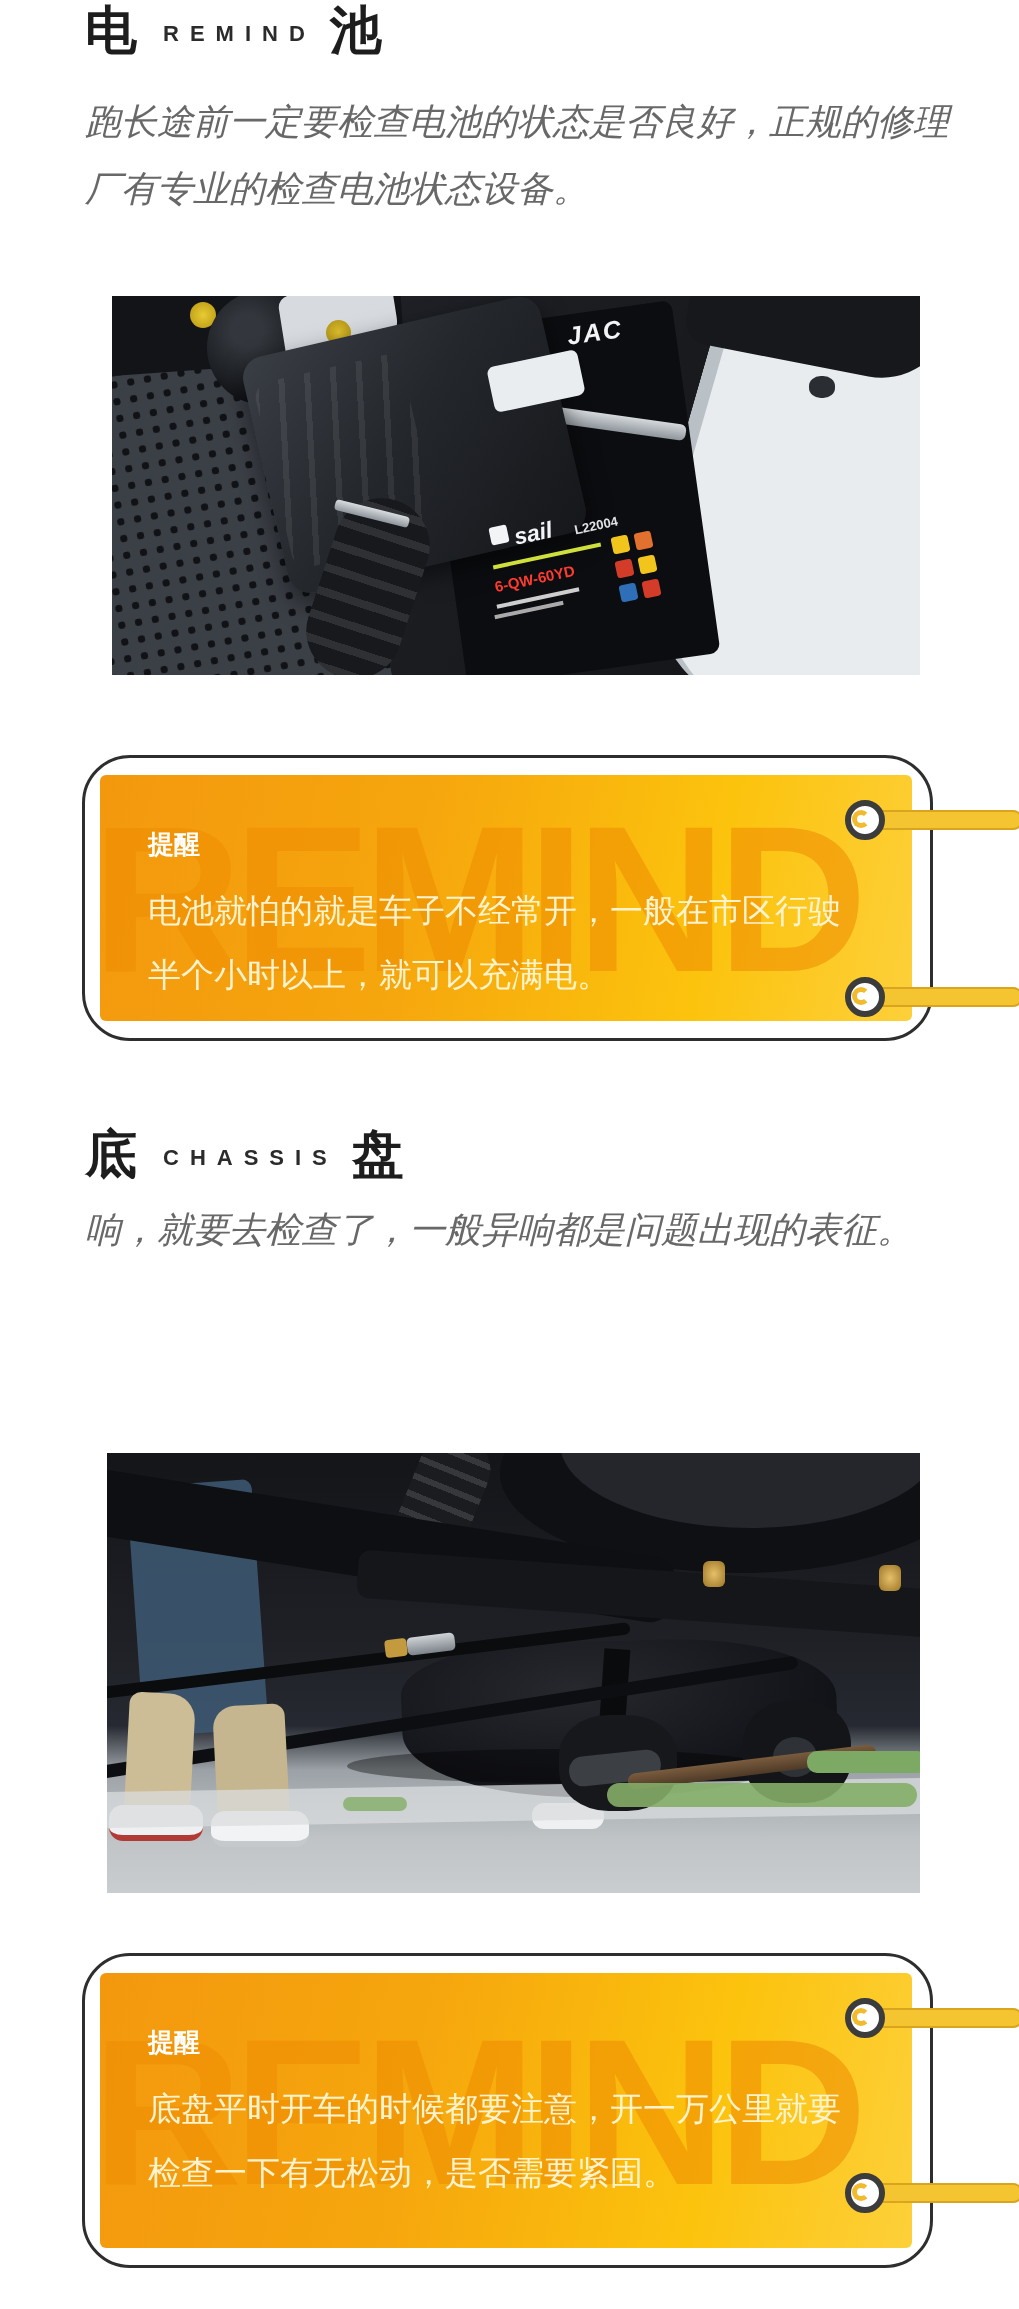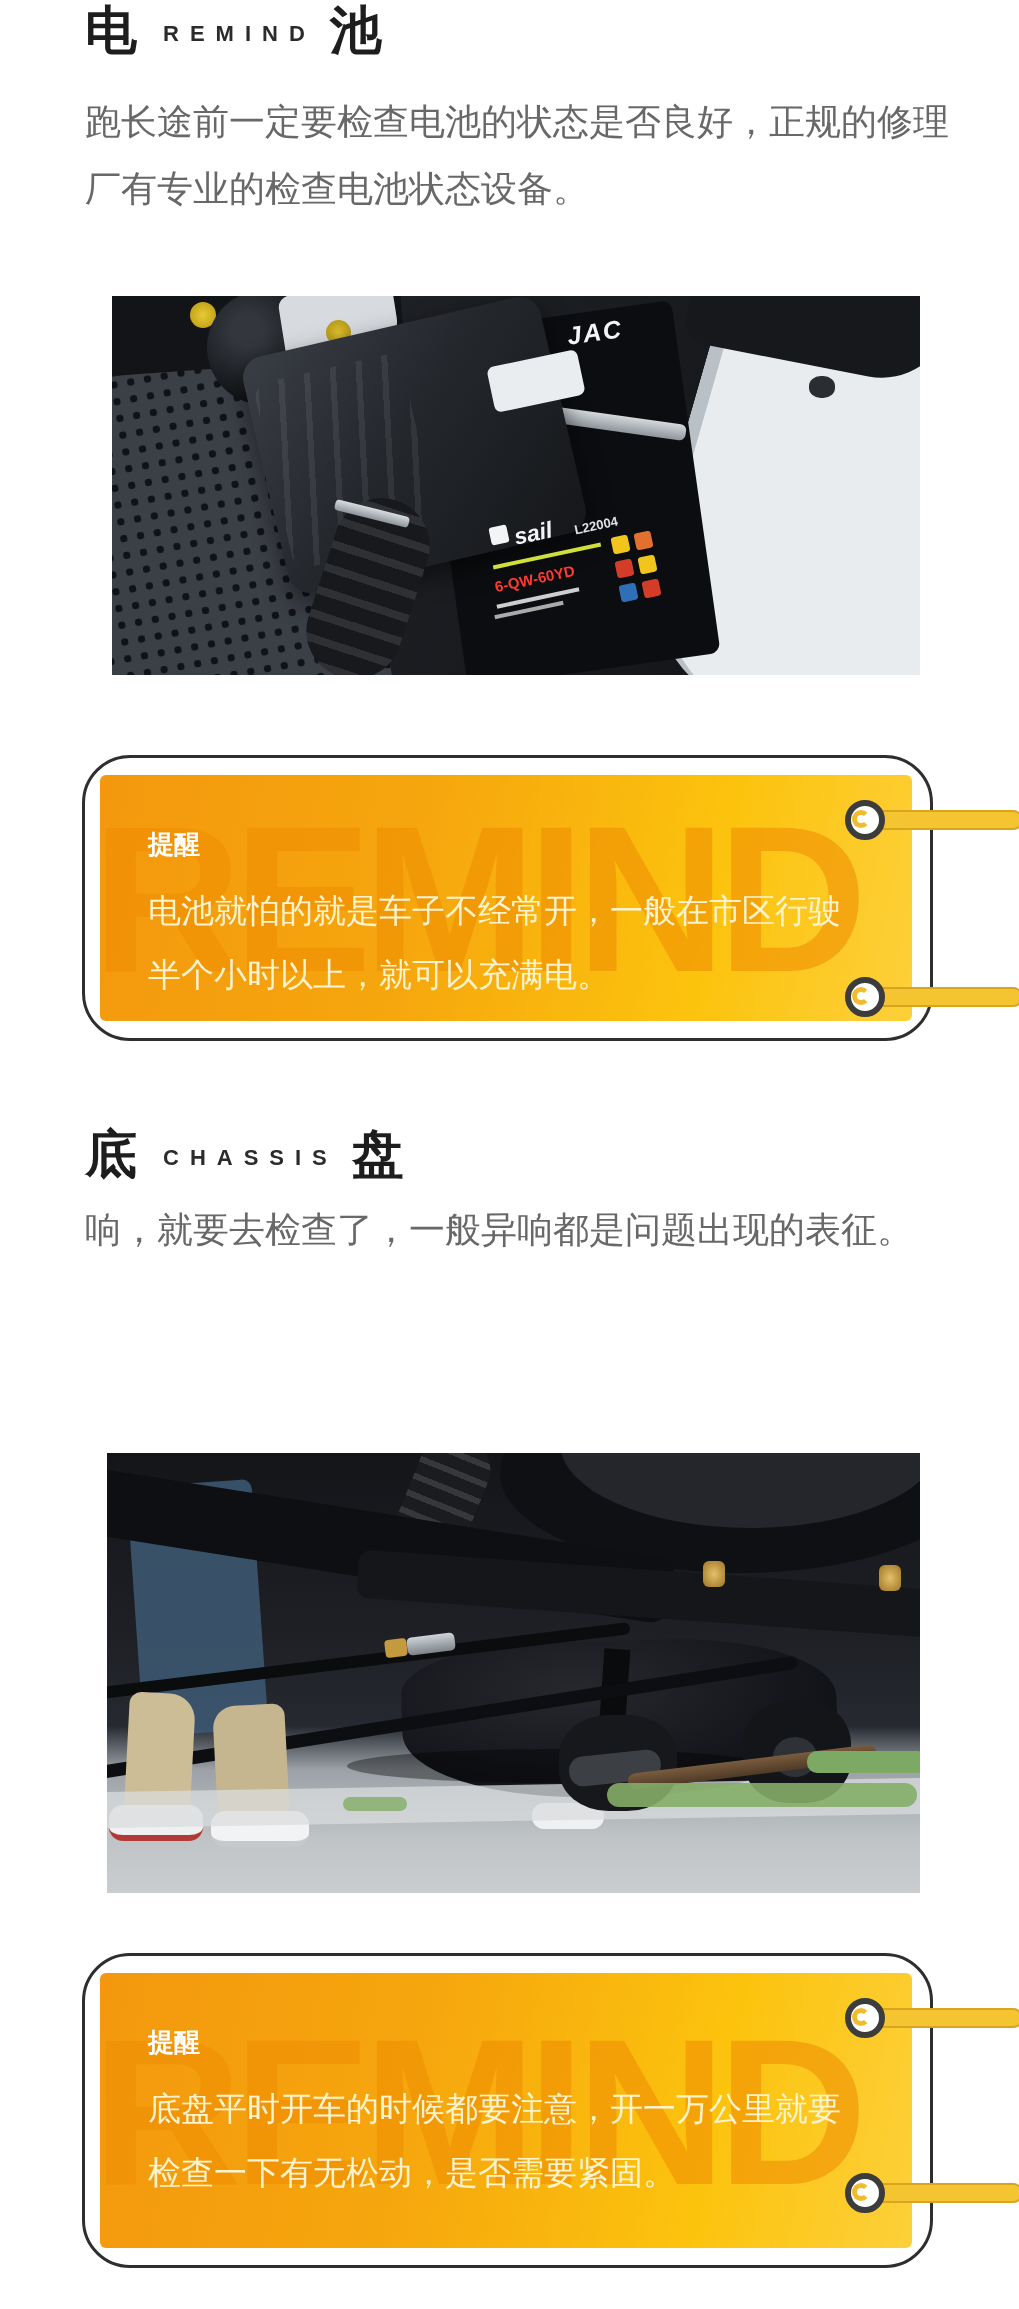--- a/index.html
+++ b/index.html
@@ -3,21 +3,21 @@
 <meta charset="utf-8">
 <style>
   html,body{margin:0;padding:0;background:#ffffff;}
   .page{position:relative;width:1019px;height:2309px;background:#ffffff;overflow:hidden;
         font-family:"Liberation Sans","DejaVu Sans",sans-serif;}
   
   .heading{position:absolute;left:85px;display:flex;align-items:center;color:#1d1d1d;}
   .h-zh{font-size:52px;font-weight:800;line-height:60px;}
   .h-en{font-size:22px;font-weight:700;letter-spacing:11px;margin:8px 14px 0 26px;color:#2b2b2b;}
   
-  .para{position:absolute;left:85px;width:862px;color:#686868;font-size:36px;}
+  .para{position:absolute;left:85px;width:862px;color:#686868;font-size:36px;font-style:italic;}
   .para-line{height:67px;line-height:67px;white-space:nowrap;}
   
   .photo{position:absolute;overflow:hidden;background:#1e2126;}
   .shape{position:absolute;}
   
   .remind{position:absolute;left:82px;width:845px;background:#ffffff;border:3px solid #2e2e2e;
           border-radius:48px;z-index:2;}
   .remind-inner{position:absolute;left:15px;top:17px;right:18px;bottom:17px;border-radius:6px;overflow:hidden;
           background:linear-gradient(102deg,#f3980e 0%,#f6a70d 40%,#fcc30d 74%,#fdd03a 100%);}
   .wm{position:absolute;left:-8px;top:52%;transform:translateY(-52%);font-size:208px;font-weight:800;

